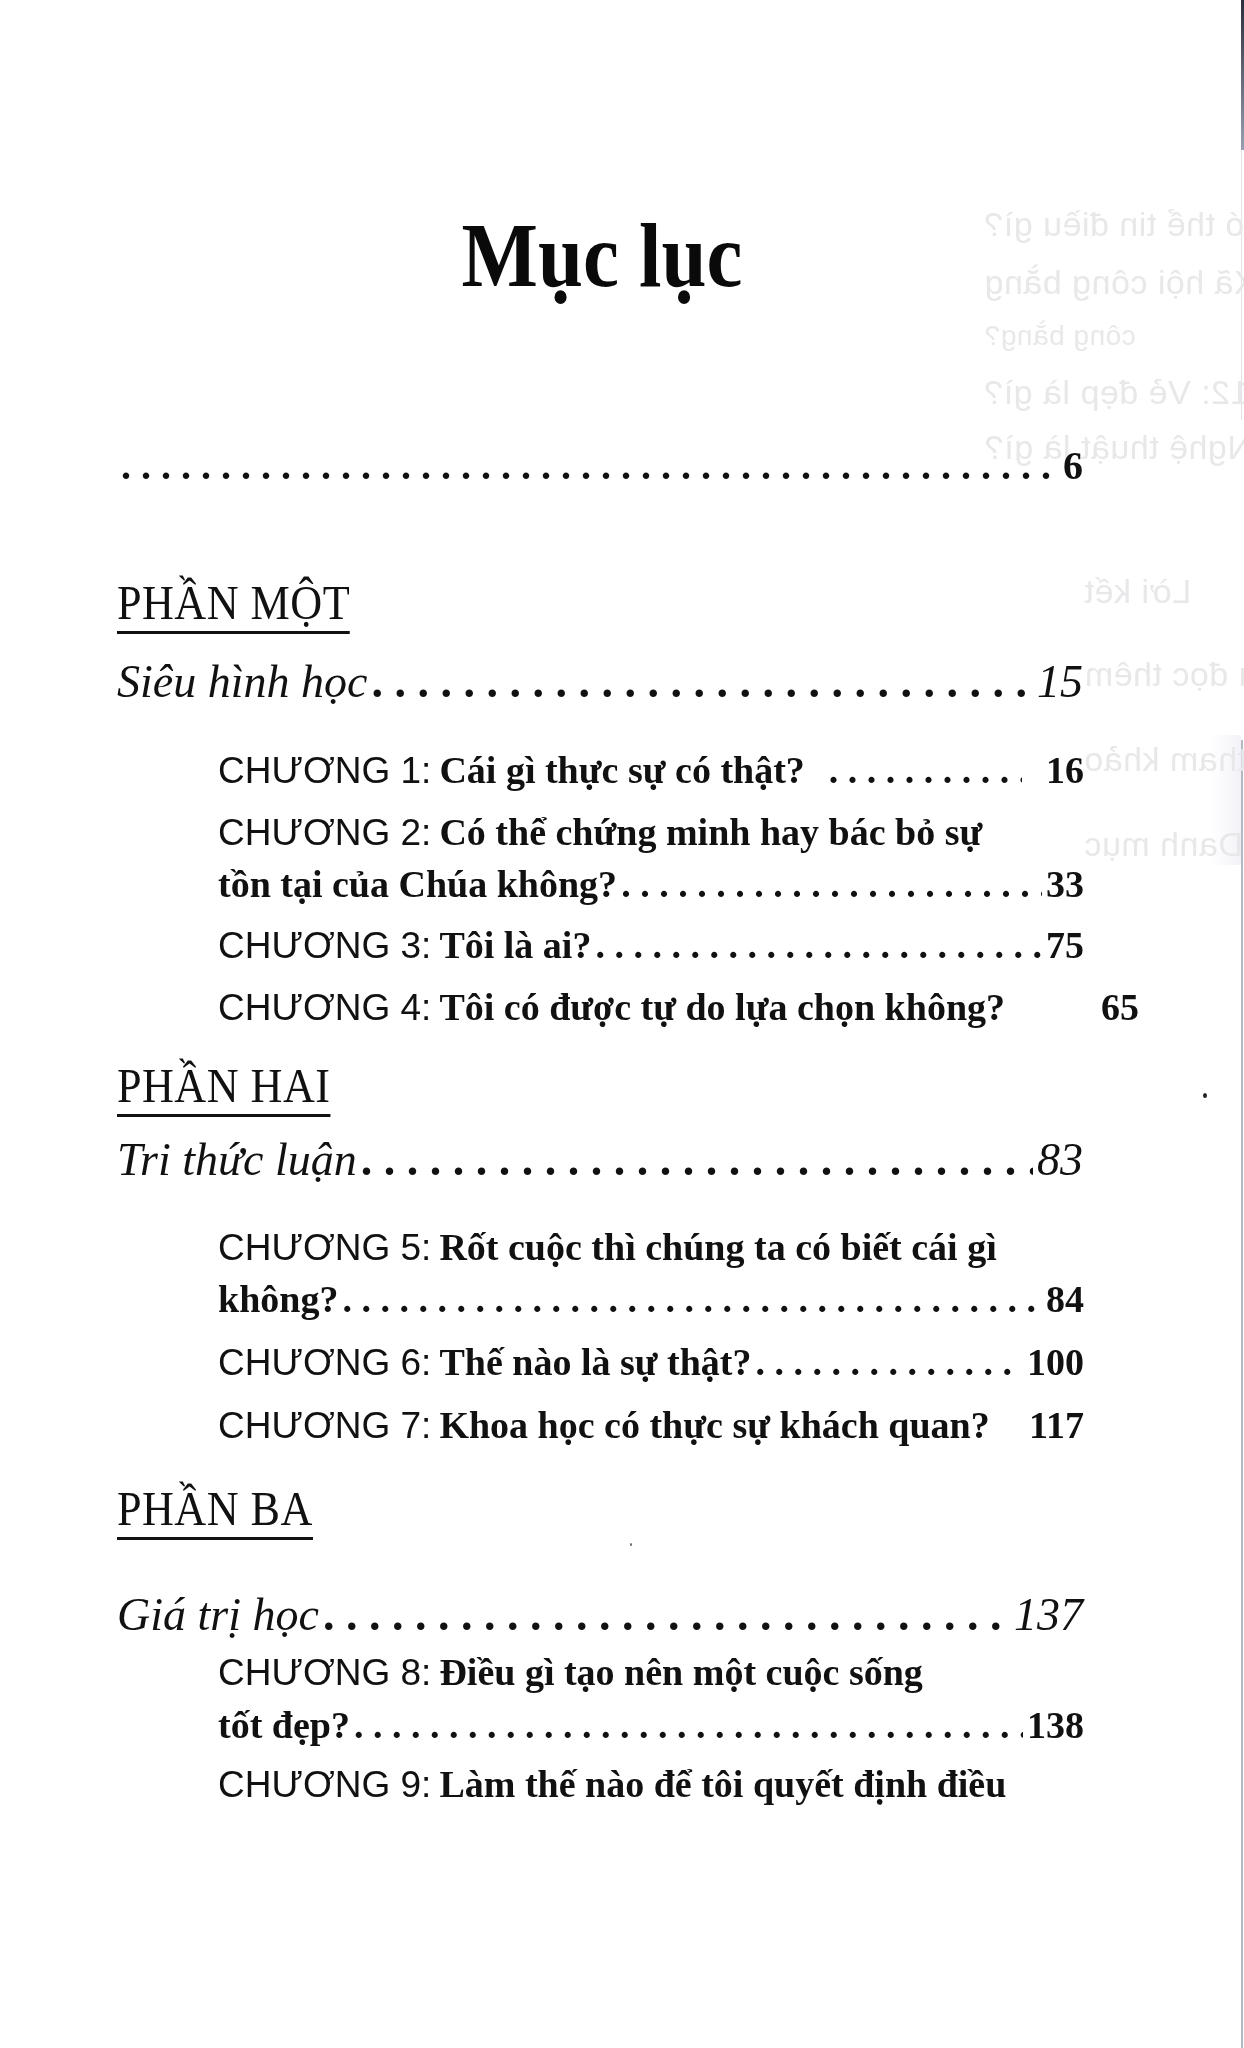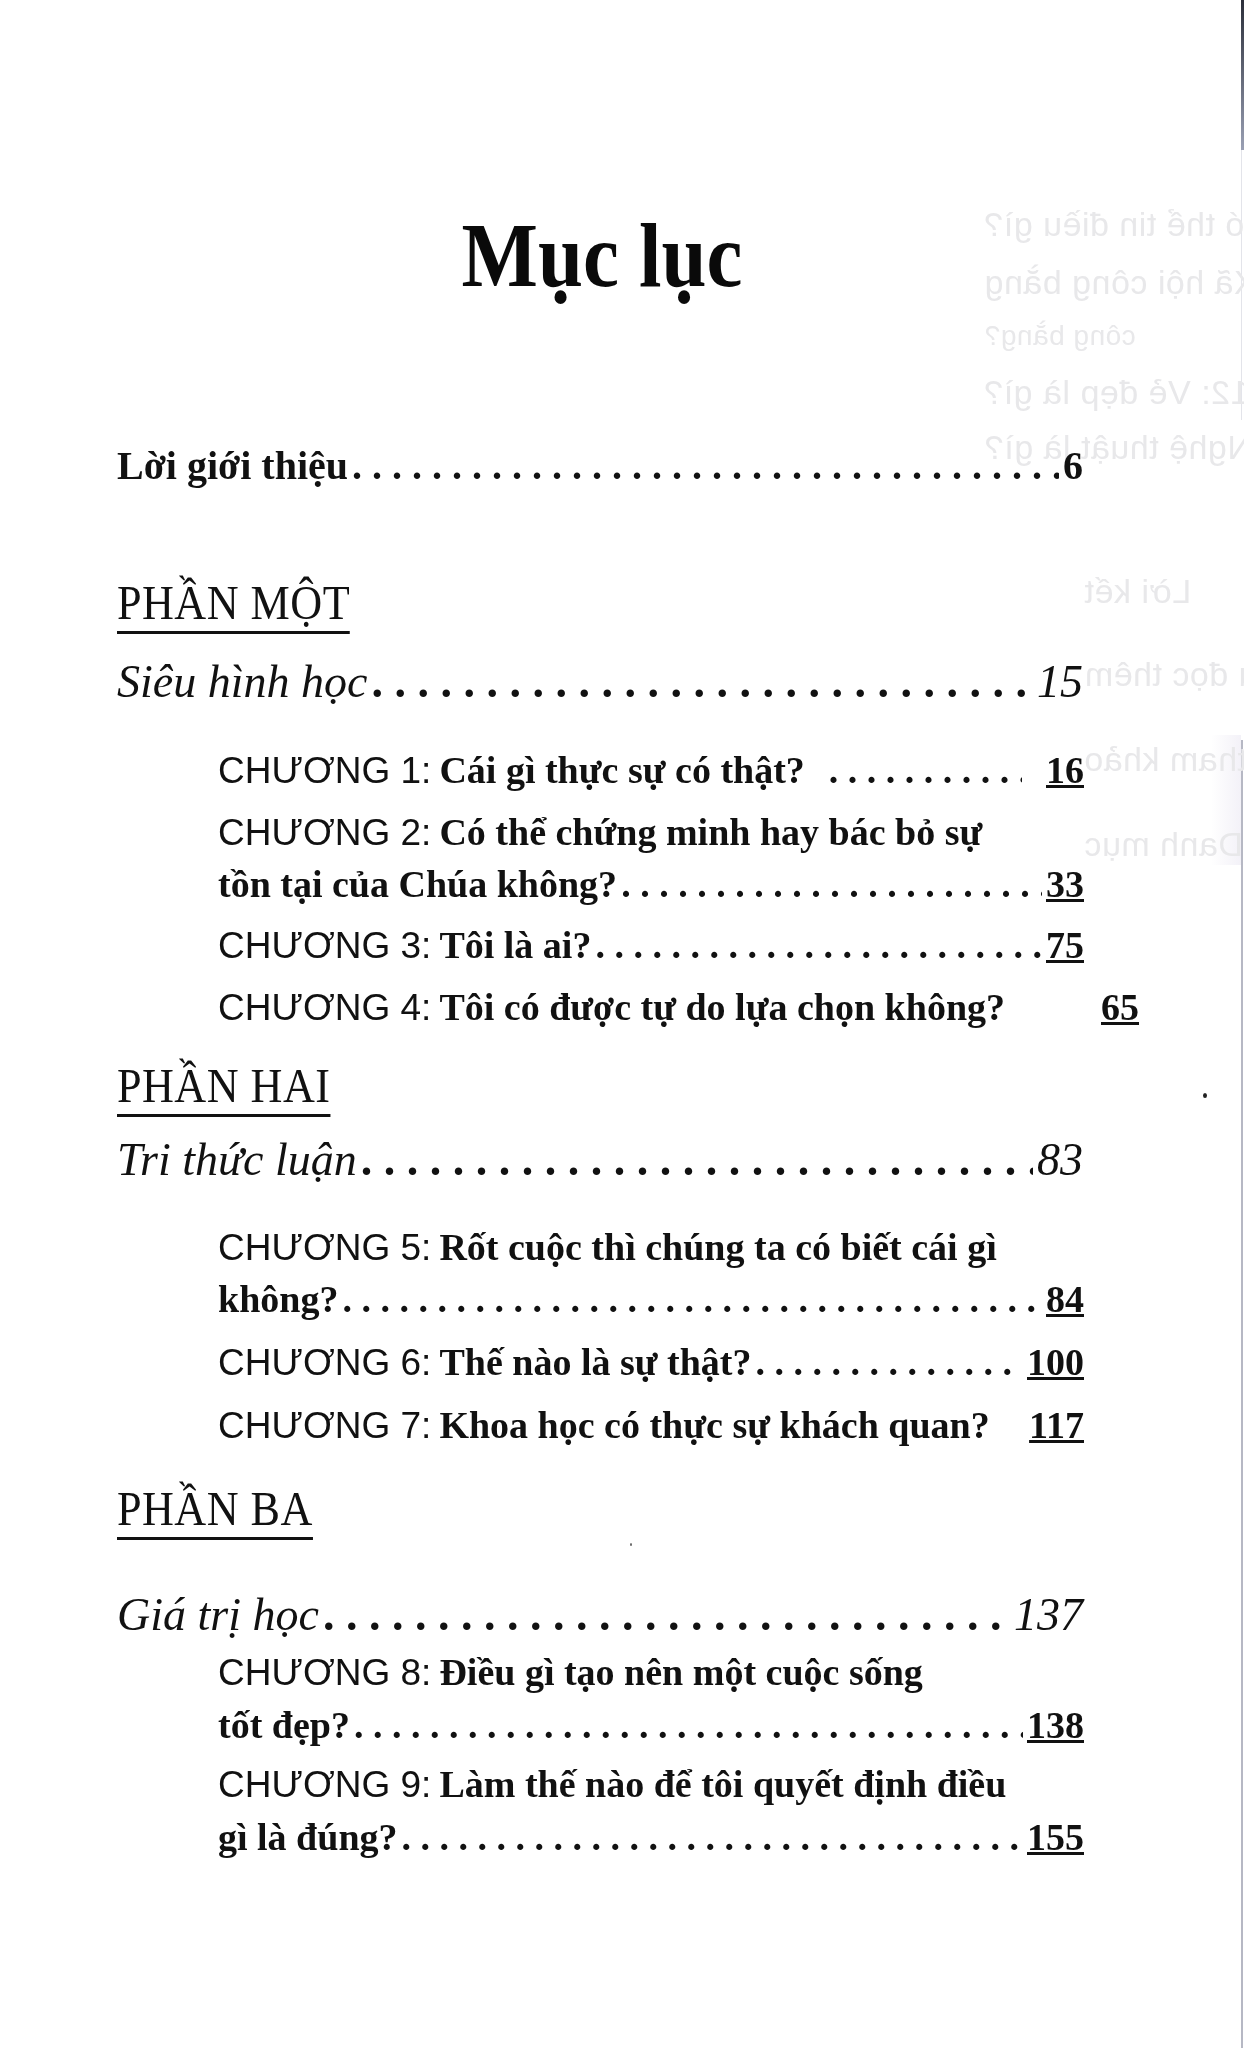--- a/index.html
+++ b/index.html
@@ -60,21 +60,21 @@
     left: 117px; width: 966px; font-style: italic; font-size: 46px; font-weight: normal;
   }
   .section .leader::before { font-weight: bold; font-style: normal; }
 
   .chapter { left: 218px; width: 866px; font-size: 38px; }
   .chapter .ch-prefix {
     font-family: "Liberation Sans", "DejaVu Sans", sans-serif; font-weight: normal;
     font-size: 37px; letter-spacing: 0px; margin-right: 8px;
   }
   .chapter .ch-title { font-weight: bold; font-family: "Liberation Serif", "DejaVu Serif", serif; }
-  .chapter .page-num { font-weight: bold; text-decoration: underline; }
+  .chapter .page-num { font-weight: bold; }
 
   .chapter-line1 {
     position: absolute; left: 218px; width: 866px; white-space: nowrap; font-size: 38px;
   }
   .chapter-line1 .ch-prefix {
     font-family: "Liberation Sans", "DejaVu Sans", sans-serif; font-weight: normal; font-size: 37px; margin-right: 8px;
   }
   .chapter-line1 .ch-title { font-weight: bold; }
 
   .spec { position: absolute; background: #222; border-radius: 50%; }
@@ -95,21 +95,20 @@
   <div class="ghost" style="right:260px; top:373px;">CHƯƠNG 12: Vẻ đẹp là gì?</div>
   <div class="ghost" style="right:260px; top:428px;">CHƯƠNG 13: Nghệ thuật là gì?</div>
   <div class="ghost" style="right:160px; top:572px;">Lời kết</div>
   <div class="ghost" style="right:160px; top:655px;">Tài liệu đọc thêm</div>
   <div class="ghost" style="right:160px; top:740px;">Tài liệu tham khảo</div>
   <div class="ghost" style="right:160px; top:825px;">Danh mục</div>
 
   <div class="title">Mục lục</div>
 
   <div class="row intro">
-    <span class="label">Lời giới thiệu</span>
     <span class="leader"></span>
     <span class="page-num">6</span>
   </div>
 
   <div class="part-heading" style="top:575px;">PHẦN MỘT</div>
 
   <div class="row section" style="top:655px;">
     <span class="label">Siêu hình học</span>
     <span class="leader"></span>
     <span class="page-num">15</span>
@@ -184,21 +183,16 @@
   </div>
   <div class="row chapter" style="top:1703px;">
     <span class="label"><span class="ch-title">tốt đẹp?</span></span>
     <span class="leader"></span>
     <span class="page-num">138</span>
   </div>
 
   <div class="chapter-line1" style="top:1762px;">
     <span class="ch-prefix">CHƯƠNG 9:</span><span class="ch-title">Làm thế nào để tôi quyết định điều</span>
   </div>
-  <div class="row chapter" style="top:1815px;">
-    <span class="label"><span class="ch-title">gì là đúng?</span></span>
-    <span class="leader"></span>
-    <span class="page-num">155</span>
-  </div>
 
   <div class="spec" style="left:1203px; top:1093px; width:4px; height:5px;"></div>
   <div class="spec" style="left:630px; top:1543px; width:2px; height:3px; background:#666;"></div>
 </div>
 
 </body></html>

